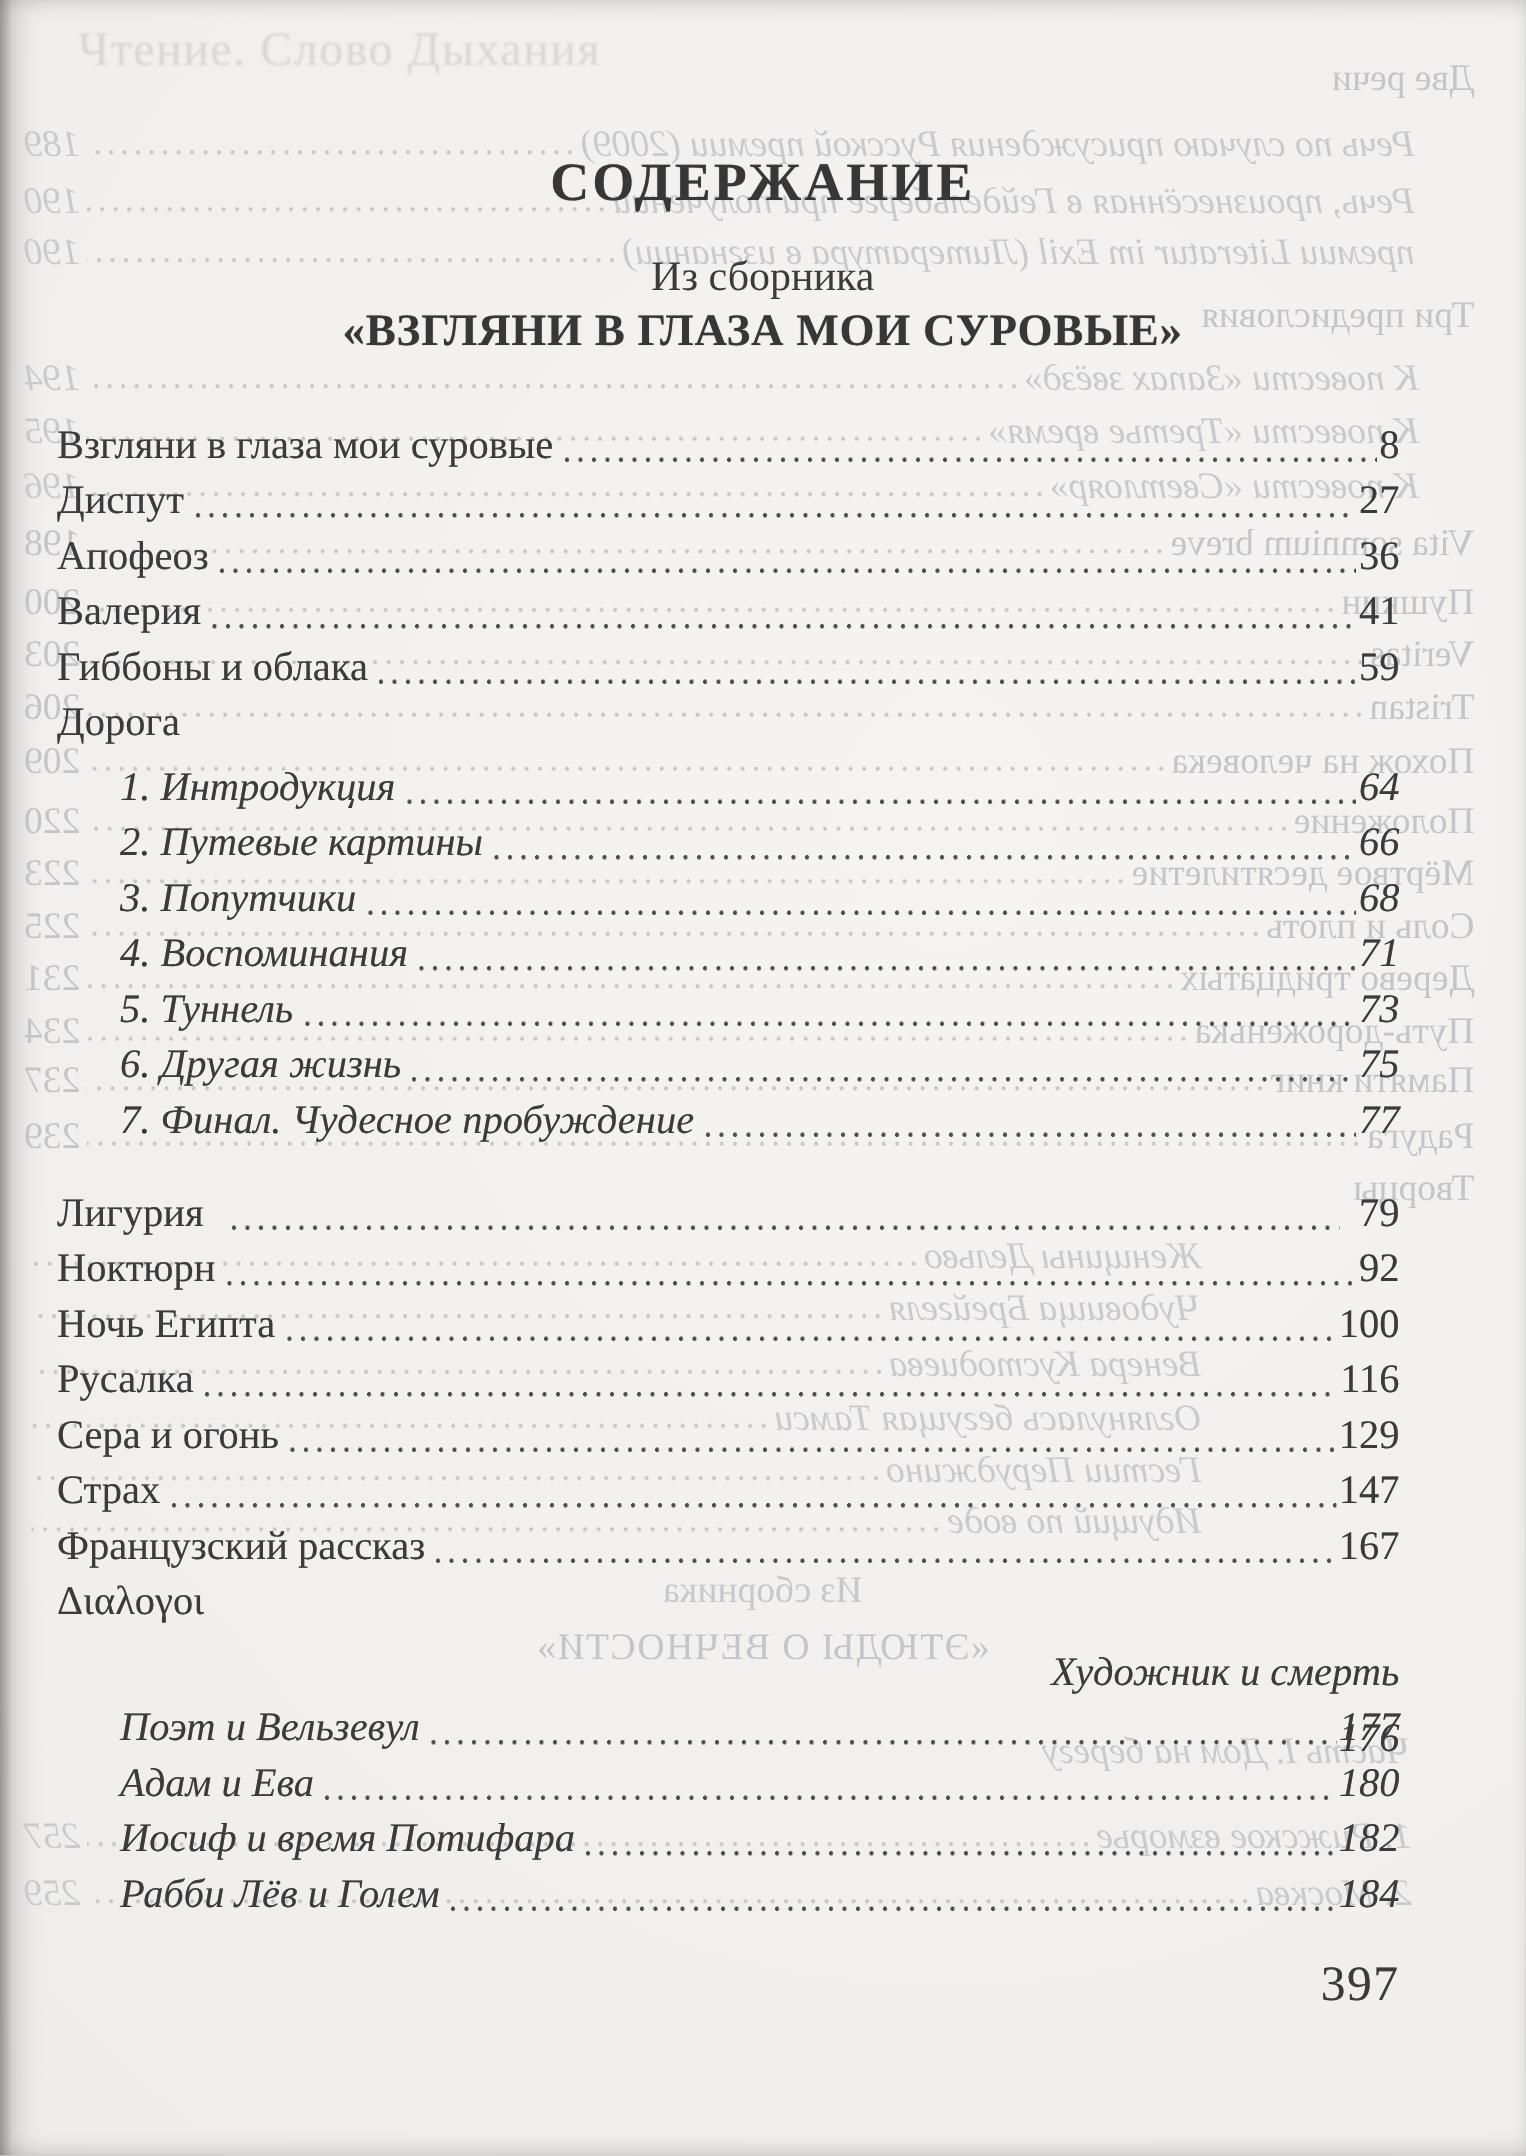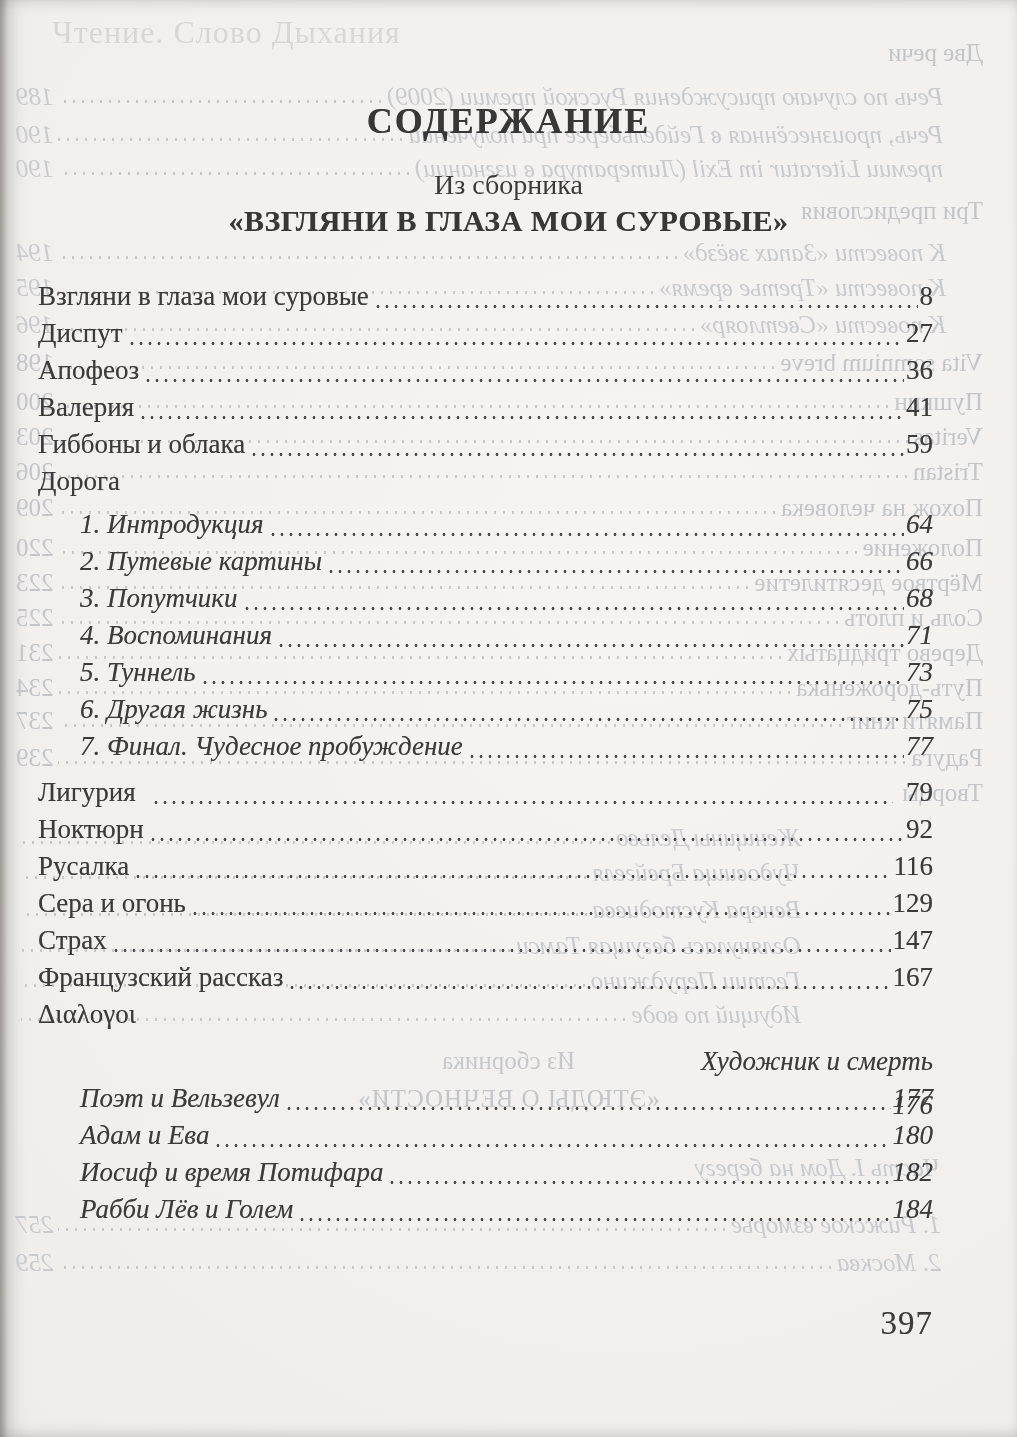--- a/index.html
+++ b/index.html
@@ -265,29 +265,34 @@
         <div class="toc-row ind1">
           <span class="tt">6. Другая жизнь</span>
           <span class="lead"></span>
           <span class="pg">75</span>
         </div>
         <div class="toc-row ind1">
           <span class="tt">7. Финал. Чудесное пробуждение</span>
           <span class="lead"></span>
           <span class="pg">77</span>
         </div>
-        <div class="toc-row" style="margin-top: 9px; gap: 11px;">
+        <div class="toc-row" style="margin-top: 25px; gap: 11px;">
           <span class="tt">Лигурия</span>
           <span class="lead"></span>
           <span class="pg">79</span>
         </div>
         <div class="toc-row">
           <span class="tt">Ноктюрн</span>
           <span class="lead"></span>
           <span class="pg">92</span>
+        </div>
+        <div class="toc-row">
+          <span class="tt">Ночь Египта</span>
+          <span class="lead"></span>
+          <span class="pg">100</span>
         </div>
         <div class="toc-row">
           <span class="tt">Русалка</span>
           <span class="lead"></span>
           <span class="pg">116</span>
         </div>
         <div class="toc-row">
           <span class="tt">Сера и огонь</span>
           <span class="lead"></span>
           <span class="pg">129</span>

